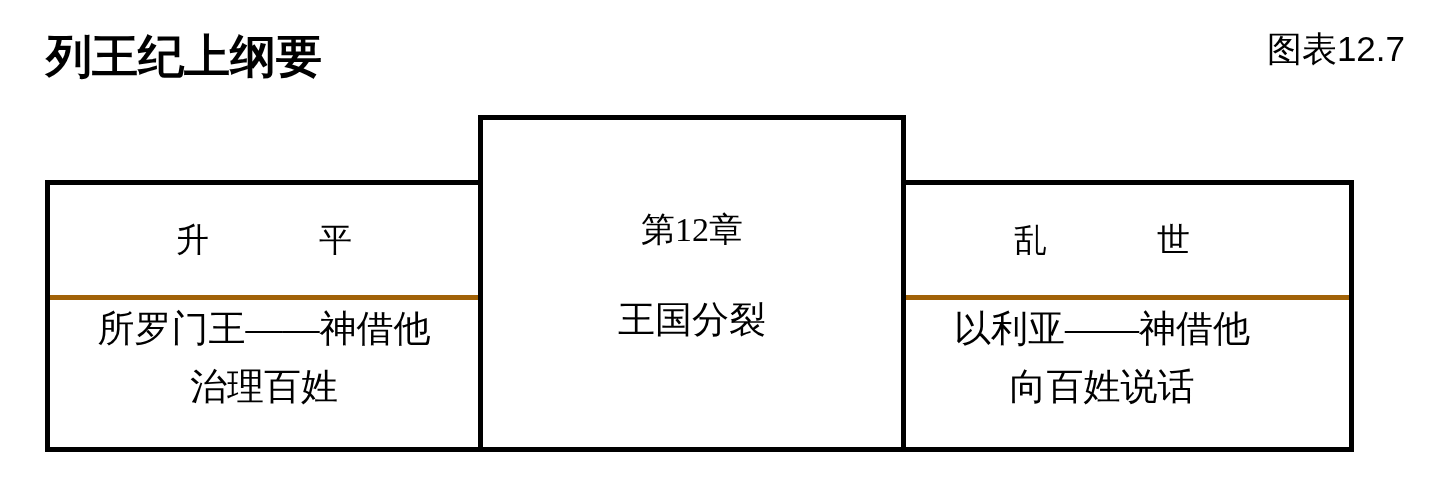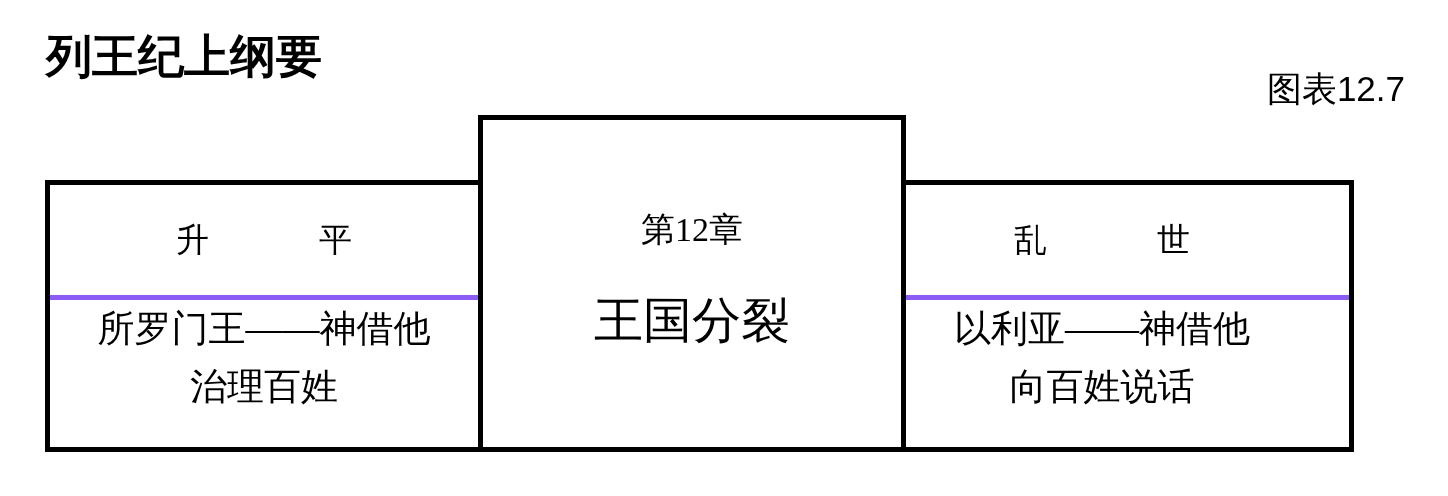--- a/index.html
+++ b/index.html
@@ -36,21 +36,20 @@
     white-space: nowrap;
   }
   .chart-figure-label {
     position: absolute;
     right: 43px;
     top: 28px;
     font-size: 35px;
     font-weight: normal;
     line-height: 42px;
     white-space: nowrap;
-    margin-top: 40px;
   }
 
   
   .diagram {
     position: absolute;
     left: 0; top: 0;
     width: 1448px;
     height: 496px;
   }
 
@@ -80,21 +79,21 @@
     left: 478px;
     top: 115px;
     width: 428px;
     height: 337px;
     z-index: 5;
   }
 
   .wing-head {
     box-sizing: border-box;
     height: 115px;
-    border-bottom: 5px solid #8b5cf6;
+    border-bottom: 5px solid #a16207;
     display: flex;
     align-items: center;
     justify-content: center;
   }
   .wing-body {
     box-sizing: border-box;
     height: 152px;
     display: flex;
     flex-direction: column;
     align-items: center;
@@ -134,22 +133,22 @@
   }
   .center-chapter {
     font-family: "Liberation Serif", serif;
     font-size: 34px;
     font-weight: normal;
     line-height: 40px;
     white-space: nowrap;
     margin-bottom: 46px;
   }
   .center-heading {
-    font-family: Liberation Sans, sans-serif;
-    font-size: 49px;
+    font-family: Liberation Serif, serif;
+    font-size: 37px;
     font-weight: normal;
     line-height: 48px;
     white-space: nowrap;
   }
 </style>
 </head>
 <body>
 
 <div class="canvas">
 

